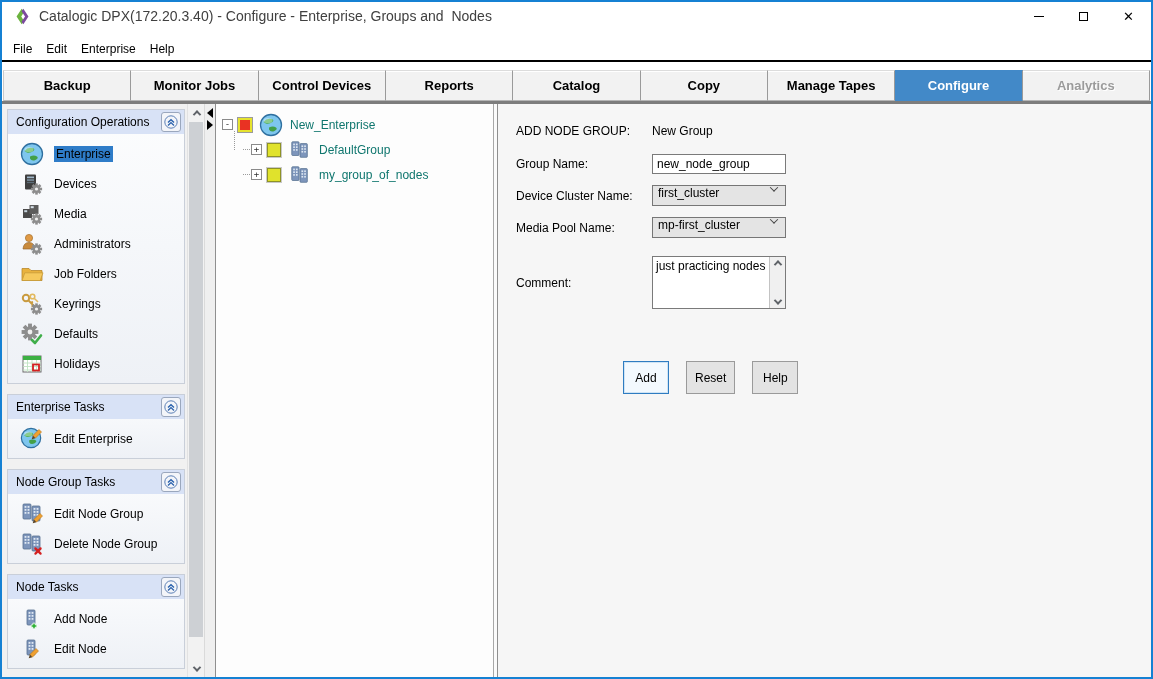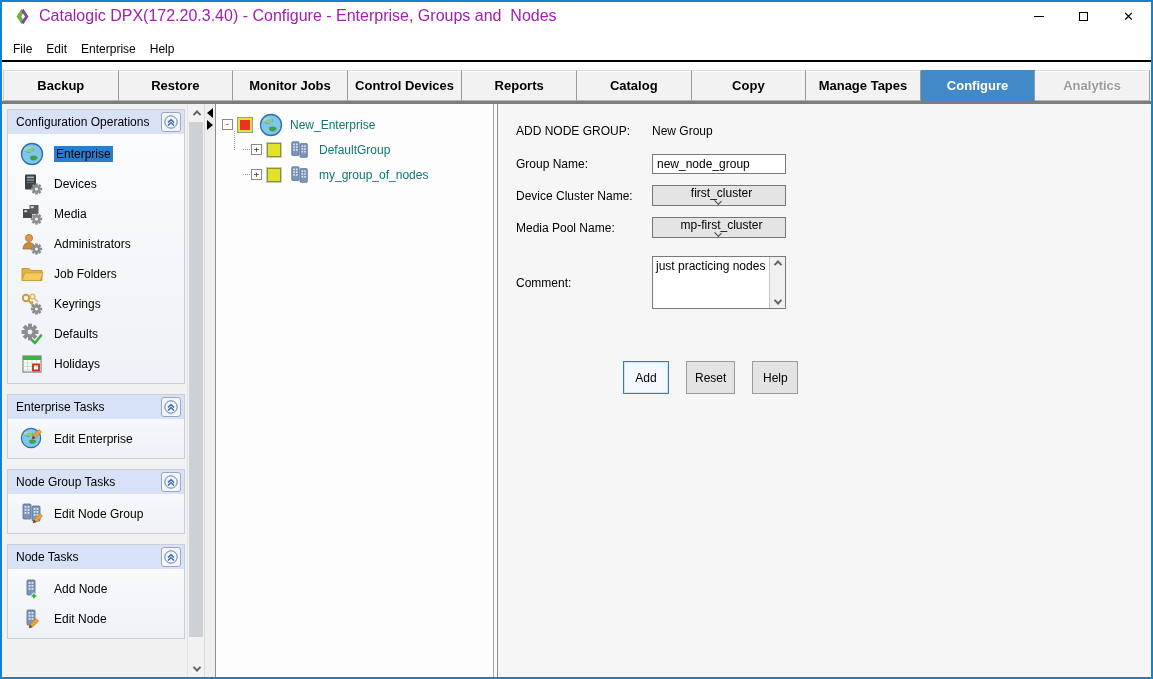--- a/index.html
+++ b/index.html
@@ -2,21 +2,21 @@
 <html><head>
 <meta charset="utf-8">
 <style>
   * { margin:0; padding:0; box-sizing:border-box; }
   html,body { width:1153px; height:679px; font-family:"Liberation Sans", sans-serif; background:#cfcfcf; }
   .window { width:1153px; height:679px; border:2px solid #1581d3; background:#ffffff; display:flex; flex-direction:column; overflow:hidden; }
 
   
   .titlebar { height:28px; background:#ffffff; display:flex; align-items:center; flex:0 0 auto; }
   .logo { margin:0 8px 0 12px; flex:0 0 auto; }
-  .title-text { font-size:16px; color:#a21caf; white-space:pre; }
+  .title-text { font-size:14px; color:#404040; white-space:pre; }
   .win-controls { margin-left:auto; display:flex; height:100%; }
   .wc { width:45px; height:100%; display:flex; align-items:center; justify-content:center; cursor:default; }
   .glyph-min { width:10px; border-top:1px solid #000; display:inline-block; }
   .glyph-max { width:9px; height:9px; border:1px solid #000; display:inline-block; }
   .glyph-close { font-size:13px; color:#000; line-height:1; }
 
   
   .menubar { height:24px; background:#ffffff; border-bottom:2px solid #000; display:flex; align-items:center; padding-left:4px; flex:0 0 auto;margin-top:8px; }
   .menu-item { font-size:12px; padding:2px 7px; color:#000; }
 
@@ -74,21 +74,21 @@
   .tree-children .tree-row::before { content:""; width:7px; border-top:1px dotted #9a9a9a; margin-right:1px; }
 
   
   .form-divider { width:4px; background:#fbfbfb; border-right:1px solid #8f8f8f; flex:0 0 auto; }
   .form-panel { flex:1 1 auto; background:#f6f6f6; padding:20px 0 0 18px; position:relative; }
   .frow { display:flex; align-items:center; margin-bottom:11px; }
   .flabel { width:136px; font-size:12px; color:#000; flex:0 0 auto; }
   .fvalue { font-size:12px; color:#000; }
   .heading-row { margin-bottom:16px; }
   .text-input { width:134px; height:20px; border:1px solid #7a7a7a; font-family:"Liberation Sans",sans-serif; font-size:12px; padding:1px 4px; background:#fff; }
-  .combo { width:134px; height:21px; background:#e4e4e4; border:1px solid #767676; display:flex; align-items:center; padding-left:5px; position:relative; cursor:default;flex-direction:column; }
+  .combo { width:134px; height:21px; background:#e4e4e4; border:1px solid #767676; display:flex; align-items:flex-start; padding-left:5px; position:relative; cursor:default; }
   .combo .combo-text { font-size:12px; flex:1; }
   .combo .chev { margin-right:8px; border-color:#444; border-width:1.5px; }
   .comment-row { margin-top:18px; }
   .textbox { width:134px; height:53px; background:#fff; border:1px solid #7a7a7a; display:flex; }
   .textbox-text { flex:1; font-size:12px; padding:2px 3px; overflow:hidden; }
   .textbox-scroll { width:16px; border-left:1px solid #c3c3c3; background:#f0f0f0; display:flex; flex-direction:column; justify-content:space-between; align-items:center; padding:3px 0; }
   .btn-row { margin-top:52px; margin-left:107px; display:flex; gap:17px; }
   .btn { min-width:46px; height:33px; background:#e3e3e3; border:1px solid #9a9a9a; font-family:"Liberation Sans",sans-serif; font-size:12px; display:flex; align-items:center; justify-content:center; padding:0 8px; cursor:default; }
   .btn.primary { background:#f3f9fe; border:1px solid #2f7cc1; box-shadow:inset 0 0 0 1px #cfe4f5; }
 </style>
@@ -163,21 +163,20 @@
     <span class="menu-item">File</span>
     <span class="menu-item">Edit</span>
     <span class="menu-item">Enterprise</span>
     <span class="menu-item">Help</span>
   </div>
 
   <div class="tab-gap"></div>
 
   <div class="tabbar">
     <div class="tab">Backup</div>
-    <div class="tab">Restore</div>
     <div class="tab">Monitor Jobs</div>
     <div class="tab">Control Devices</div>
     <div class="tab">Reports</div>
     <div class="tab">Catalog</div>
     <div class="tab">Copy</div>
     <div class="tab">Manage Tapes</div>
     <div class="tab selected">Configure</div>
     <div class="tab disabled">Analytics</div>
   </div>
 
@@ -341,20 +340,36 @@
                   </g>
                 <g transform="translate(12,4)">
                     <use href="#i-building"></use>
                   </g>
                 <g transform="translate(17,17) scale(1.2)">
                     <use href="#i-pencil-badge"></use>
                   </g>
               </svg>
             </span>
             <span class="side-label">Edit Node Group</span>
+          </div>
+          <div class="side-item">
+            <span class="icon">
+              <svg width="24" height="24" viewBox="0 0 24 24">
+                <g transform="translate(3,2)">
+                    <use href="#i-building"></use>
+                  </g>
+                <g transform="translate(12,4)">
+                    <use href="#i-building"></use>
+                  </g>
+                <g transform="translate(18,19)">
+                    <use href="#i-x-badge"></use>
+                  </g>
+              </svg>
+            </span>
+            <span class="side-label">Delete Node Group</span>
           </div>
         </div>
       </div>
 
       <div class="section">
         <div class="section-header">
           <span class="section-title">Node Tasks</span>
           <button class="collapse-btn">
             <svg width="14" height="14" viewBox="0 0 14 14">
               <circle cx="7" cy="7" r="6.2" fill="none" stroke="#5b7fb5" stroke-width="1"></circle>

